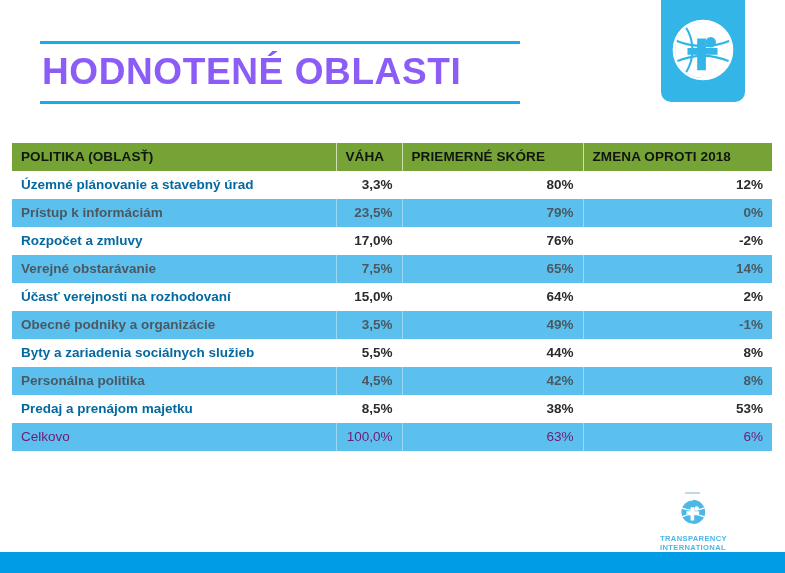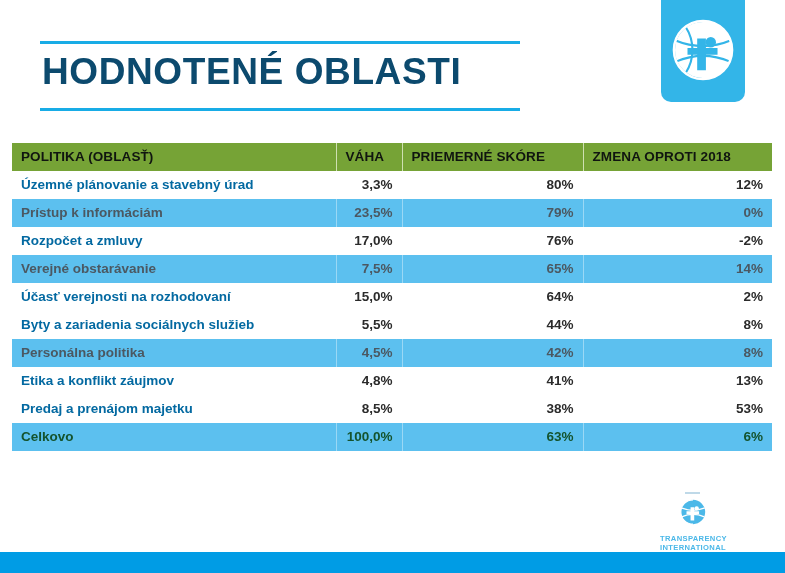--- a/index.html
+++ b/index.html
@@ -40,24 +40,24 @@
     width: 480px;
   }
   .rule {
     height: 3px;
     background: #18ace6;
     width: 100%;
   }
   #page-title {
     font-size: 37px;
     font-weight: bold;
-    color: #0c4a6e;
+    color: #8b5cf6;
     letter-spacing: 0.6px;
     line-height: 1;
-    padding: 9px 2px 18px 2px;
+    padding: 9px 2px 11px 2px;
     white-space: nowrap;
   }
 
   
   #data-table {
     position: absolute;
     left: 12px;
     top: 143px;
     width: 760px;
     border-collapse: collapse;
@@ -109,22 +109,22 @@
 
   tbody td.num {
     text-align: right;
     font-weight: normal;
   }
   tbody tr.row-white td.num { color: #2b2b2b; }
   tbody tr.row-blue  td.num { color: #4b5862; }
 
   tbody tr.row-total td,
   tbody tr.row-total td.num {
-    font-weight: bold;
-    color: #14532d;
+    font-weight: normal;
+    color: #701a75;
   }
 
   
   #footer-logo {
     position: absolute;
     left: 660px;
     top: 492px;
     display: flex;
     align-items: center;
     gap: 5px;
@@ -215,37 +215,37 @@
         <td class="num">7,5%</td>
         <td class="num">65%</td>
         <td class="num">14%</td>
       </tr>
       <tr class="row-white">
         <td>Účasť verejnosti na rozhodovaní</td>
         <td class="num">15,0%</td>
         <td class="num">64%</td>
         <td class="num">2%</td>
       </tr>
+      <tr class="row-blue">
+        <td>Obecné podniky a organizácie</td>
+        <td class="num">3,5%</td>
+        <td class="num">49%</td>
+        <td class="num">-1%</td>
+      </tr>
       <tr class="row-white">
         <td>Byty a zariadenia sociálnych služieb</td>
         <td class="num">5,5%</td>
         <td class="num">44%</td>
         <td class="num">8%</td>
       </tr>
       <tr class="row-blue">
         <td>Personálna politika</td>
         <td class="num">4,5%</td>
         <td class="num">42%</td>
         <td class="num">8%</td>
-      </tr>
-      <tr class="row-white">
-        <td>Etika a konflikt záujmov</td>
-        <td class="num">4,8%</td>
-        <td class="num">41%</td>
-        <td class="num">13%</td>
       </tr>
       <tr class="row-white">
         <td>Predaj a prenájom majetku</td>
         <td class="num">8,5%</td>
         <td class="num">38%</td>
         <td class="num">53%</td>
       </tr>
       <tr class="row-blue row-total">
         <td>Celkovo</td>
         <td class="num">100,0%</td>

